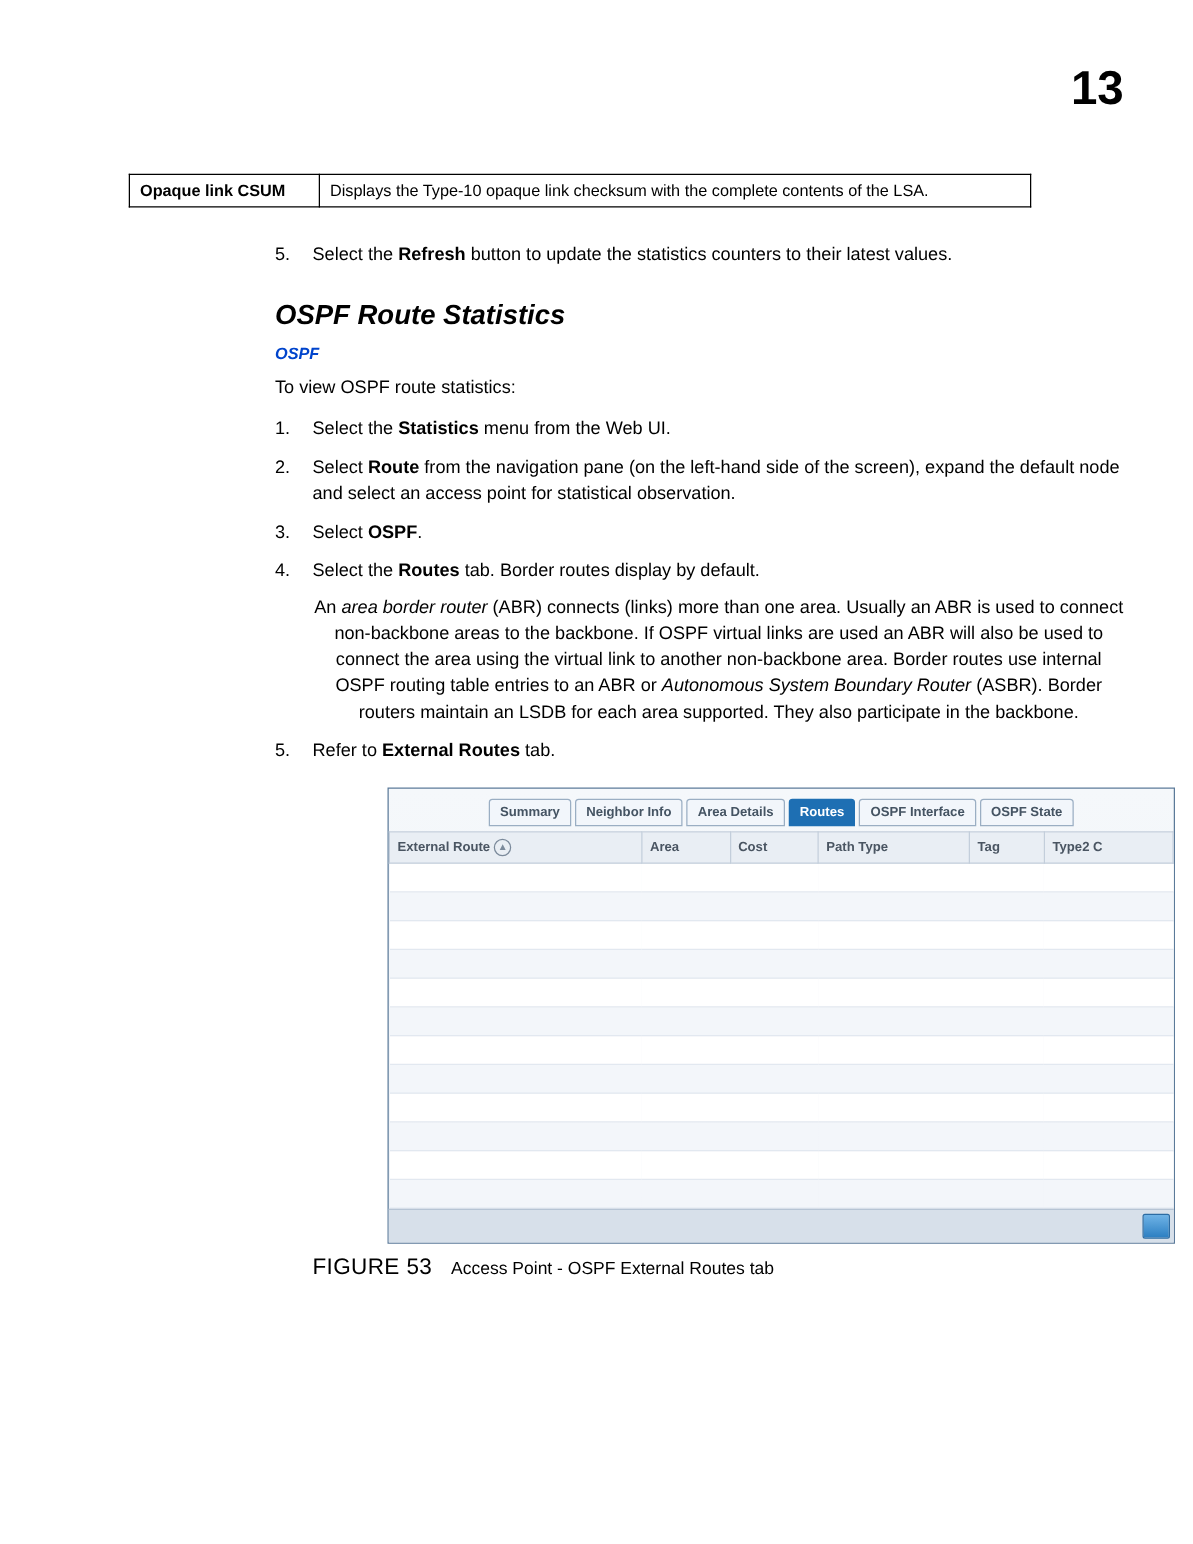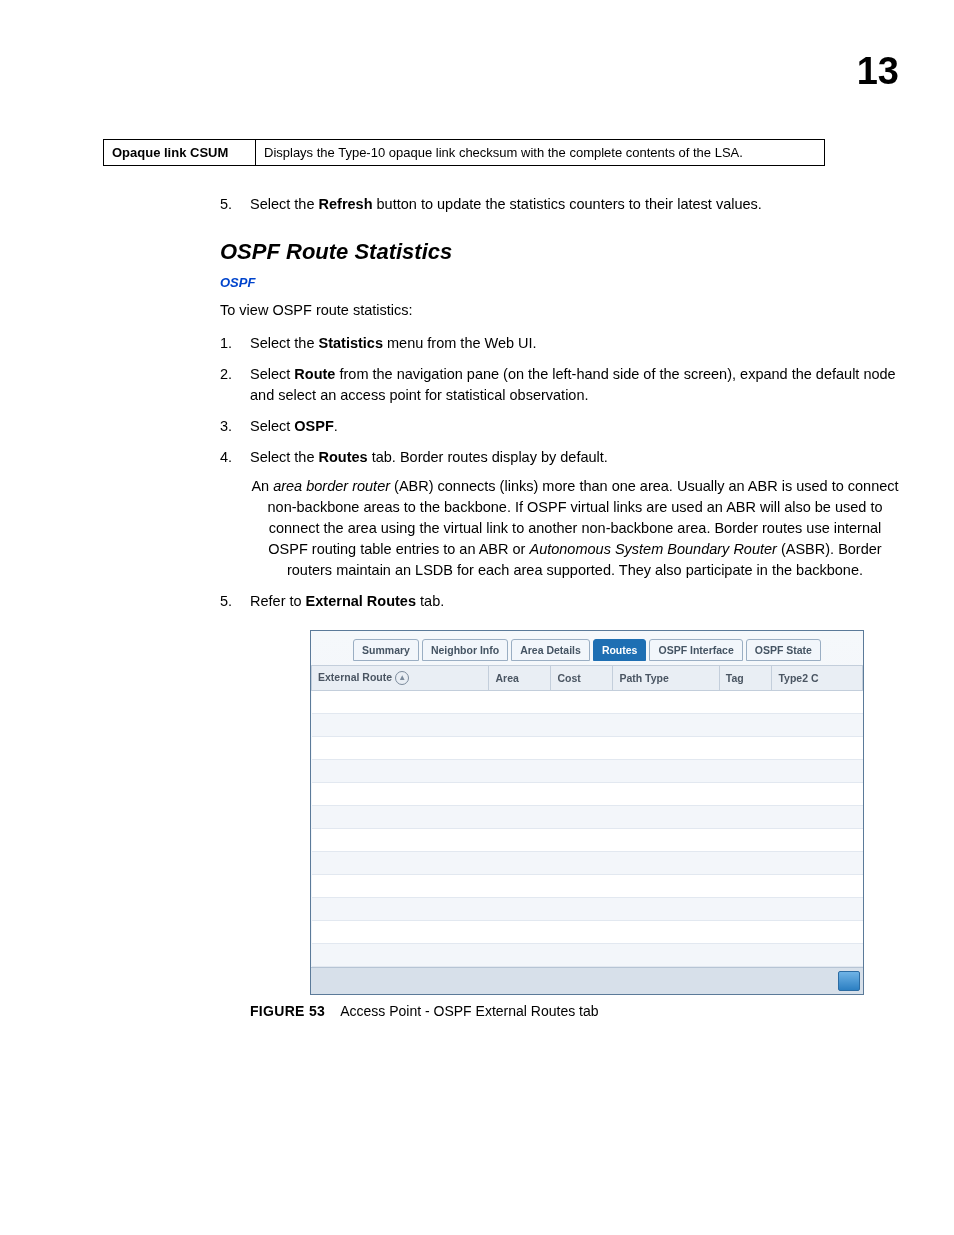--- a/index.html
+++ b/index.html
@@ -80,21 +80,21 @@
   }
   .step-body {
     margin: 8px 0 0 0;
     text-align: center;
   }
   
   .figwrap {
     margin: 10px 0 8px 90px;
     border: 1px solid #5b7a99;
     background: linear-gradient(#f5f8fb, #eef2f7);
-    width: 554px;
+    width: 630px;
     box-sizing: border-box;
     font-size: 11px;
     color: #4f5a66;
     font-family: Arial, sans-serif;
   }
   .tabs, .subtabs {
     display: flex;
     gap: 3px;
     justify-content: center;
     padding: 8px 6px 4px 6px;
@@ -157,25 +157,25 @@
     border: 1px solid #2c6ca3;
     border-radius: 2px;
     display: inline-block;
   }
   .figure-caption {
     margin-left: 30px;
     font-size: 14px;
     margin-top: 6px;
   }
   .figure-caption .figlabel {
-    font-weight: bold;
+    font-weight: normal;
     font-family: "Arial Narrow", Arial, sans-serif;
     letter-spacing: 0.3px;
     text-transform: uppercase;
-    font-size: 14px;
+    font-size: 18px;
     margin-right: 12px;
   }
 </style>
 </head>
 <body>
 
 <div class="page">
   <div class="page-num">13</div>
 
   <table class="def-table">

